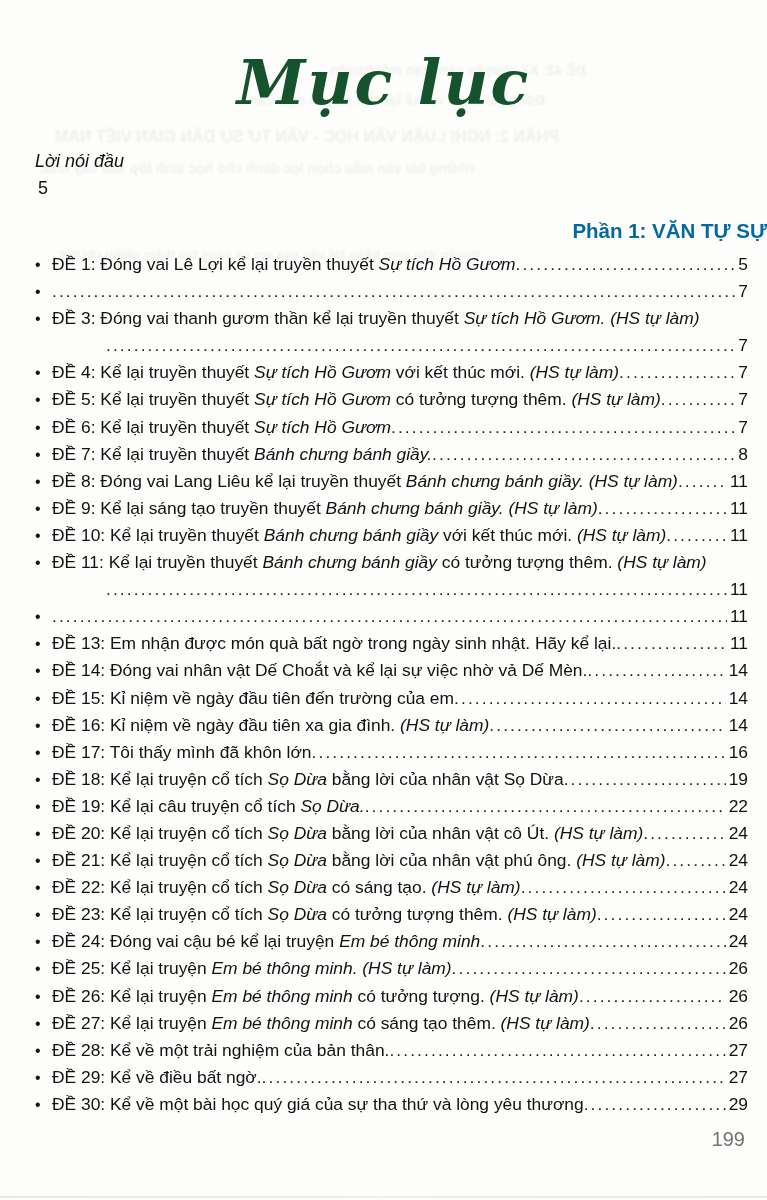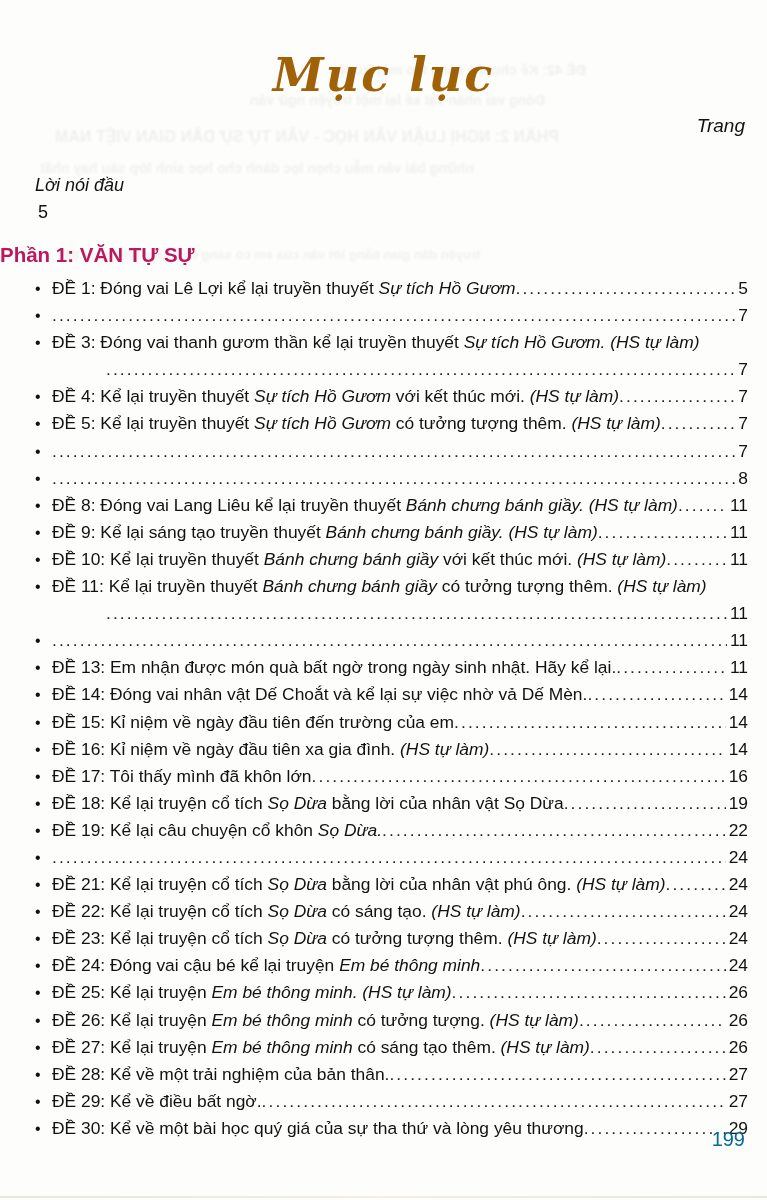--- a/index.html
+++ b/index.html
@@ -12,47 +12,47 @@
     font-family:"Liberation Sans",sans-serif;
     color:#111;
   }
   
   .title{
     margin:52px 0 0 0;
     text-align:center;
     font-family:"DejaVu Serif",serif;
     font-style:italic;
     font-weight:600;
-    font-size:46px;
+    font-size:62px;
     line-height:1;
     letter-spacing:2px;
-    color:#a16207;
+    color:#14532d;
   }
   .trang{
     margin:16px 22px 0 0;
     text-align:right;
     font-style:italic;
     font-size:19px;
     line-height:24px;
   }
   
   .front{
     display:flex;align-items:baseline;
     margin:34px 19px 0 35px;
     font-size:18px;line-height:27px;flex-direction:column;
   }
   .front .lbl{font-style:italic;flex-shrink:0;}
   
   .section{
     margin:15px 0 0 0;
-    text-align:left;
+    text-align:right;
     font-size:20.5px;
     font-weight:bold;
     line-height:28px;
-    color:#be185d;
+    color:#0369a1;
   }
   
   #entries{margin:6px 19px 0 35px;}
   .entry{
     display:flex;align-items:baseline;
     font-size:17.4px;
     line-height:27.1px;
     white-space:nowrap;
   }
   .bullet{width:17px;flex-shrink:0;font-size:16px;}
@@ -65,21 +65,21 @@
     letter-spacing:2.1px;
     color:#1c1c1c;
   }
   .pg{flex-shrink:0;padding-left:3px;}
   .entry.cont{padding-left:71px;}
   
   .pageno{
     position:absolute;
     top:1128px;right:22px;
     font-size:20px;
-    color:#0369a1;
+    color:#737373;
   }
   .bottom-edge{
     position:absolute;left:0;right:0;bottom:2px;height:2px;
     background:linear-gradient(90deg,#d8d4c8,#e9e2d2,#d9d5c9);
     opacity:.55;
   }
   
   .ghost{
     position:absolute;
     transform:scaleX(-1);
@@ -99,21 +99,20 @@
   <div id="ghosts">
       <span class="ghost" style="top: 62px; left: 330px; font-size: 14px;">ĐỀ 42: Kể chuyện sáng tạo một truyện</span>
       <span class="ghost" style="top: 92px; left: 250px; font-size: 14px;">Đóng vai nhân vật kể lại một truyện ngữ văn</span>
       <span class="ghost" style="top: 128px; left: 55px; font-size: 16px;">PHẦN 2: NGHỊ LUẬN VĂN HỌC - VĂN TỰ SỰ DÂN GIAN VIỆT NAM</span>
       <span class="ghost" style="top: 160px; left: 40px; font-size: 14px;">những bài văn mẫu chọn lọc dành cho học sinh lớp sáu hay nhất</span>
       <span class="ghost" style="top: 247px; left: 60px; font-size: 13px;">truyện dân gian bằng lời văn của em có sáng tạo thêm nhiều chi tiết</span>
     </div>
 
   <h1 class="title">Mục lục</h1>
 
-  <div class="trang">Trang</div>
 
   <div class="front">
     <span class="lbl">Lời nói đầu</span>
     <span class="dots"></span>
     <span class="pg">5</span>
   </div>
 
   <h2 class="section">Phần 1: VĂN TỰ SỰ</h2>
 
   <div id="entries">
@@ -143,25 +142,27 @@
         <span class="pg">7</span>
       </div>
       <div class="entry">
         <span class="bullet">•</span>
         <span class="txt"><span class="num">ĐỀ 5: </span><span class="">Kể lại truyền thuyết </span><span class="it">Sự tích Hồ Gươm</span><span class=""> có tưởng tượng thêm. </span><span class="it">(HS tự làm)</span><span class=""> </span></span>
         <span class="dots">........................................................................................................................................................................................................</span>
         <span class="pg">7</span>
       </div>
       <div class="entry">
         <span class="bullet">•</span>
-        <span class="dots">........................................................................................................................................................................................................</span>
-        <span class="pg">7</span>
-      </div>
-      <div class="entry">
-        <span class="bullet">•</span>
+        <span class="txt"><span class="num">ĐỀ 6: </span><span class="">Kể lại truyền thuyết </span><span class="it">Sự tích Hồ Gươm</span></span>
+        <span class="dots">........................................................................................................................................................................................................</span>
+        <span class="pg">7</span>
+      </div>
+      <div class="entry">
+        <span class="bullet">•</span>
+        <span class="txt"><span class="num">ĐỀ 7: </span><span class="">Kể lại truyền thuyết </span><span class="it">Bánh chưng bánh giầy.</span><span class=""> </span></span>
         <span class="dots">........................................................................................................................................................................................................</span>
         <span class="pg">8</span>
       </div>
       <div class="entry">
         <span class="bullet">•</span>
         <span class="txt"><span class="num">ĐỀ 8: </span><span class="">Đóng vai Lang Liêu kể lại truyền thuyết </span><span class="it">Bánh chưng bánh giầy. (HS tự làm)</span><span class=""> </span></span>
         <span class="dots">........................................................................................................................................................................................................</span>
         <span class="pg">11</span>
       </div>
       <div class="entry">
@@ -220,26 +221,27 @@
         <span class="pg">16</span>
       </div>
       <div class="entry">
         <span class="bullet">•</span>
         <span class="txt"><span class="num">ĐỀ 18: </span><span class="">Kể lại truyện cổ tích </span><span class="it">Sọ Dừa</span><span class=""> bằng lời của nhân vật Sọ Dừa</span></span>
         <span class="dots">........................................................................................................................................................................................................</span>
         <span class="pg">19</span>
       </div>
       <div class="entry">
         <span class="bullet">•</span>
-        <span class="txt"><span class="num">ĐỀ 19: </span><span class="">Kể lại câu chuyện cổ khôn </span><span class="it">Sọ Dừa.</span><span class=""> </span></span>
+        <span class="txt"><span class="num">ĐỀ 19: </span><span class="">Kể lại câu truyện cổ tích </span><span class="it">Sọ Dừa.</span><span class=""> </span></span>
         <span class="dots">........................................................................................................................................................................................................</span>
         <span class="pg">22</span>
       </div>
       <div class="entry">
         <span class="bullet">•</span>
+        <span class="txt"><span class="num">ĐỀ 20: </span><span class="">Kể lại truyện cổ tích </span><span class="it">Sọ Dừa</span><span class=""> bằng lời của nhân vật cô Út. </span><span class="it">(HS tự làm)</span><span class=""> </span></span>
         <span class="dots">........................................................................................................................................................................................................</span>
         <span class="pg">24</span>
       </div>
       <div class="entry">
         <span class="bullet">•</span>
         <span class="txt"><span class="num">ĐỀ 21: </span><span class="">Kể lại truyện cổ tích </span><span class="it">Sọ Dừa</span><span class=""> bằng lời của nhân vật phú ông. </span><span class="it">(HS tự làm)</span><span class=""> </span></span>
         <span class="dots">........................................................................................................................................................................................................</span>
         <span class="pg">24</span>
       </div>
       <div class="entry">

